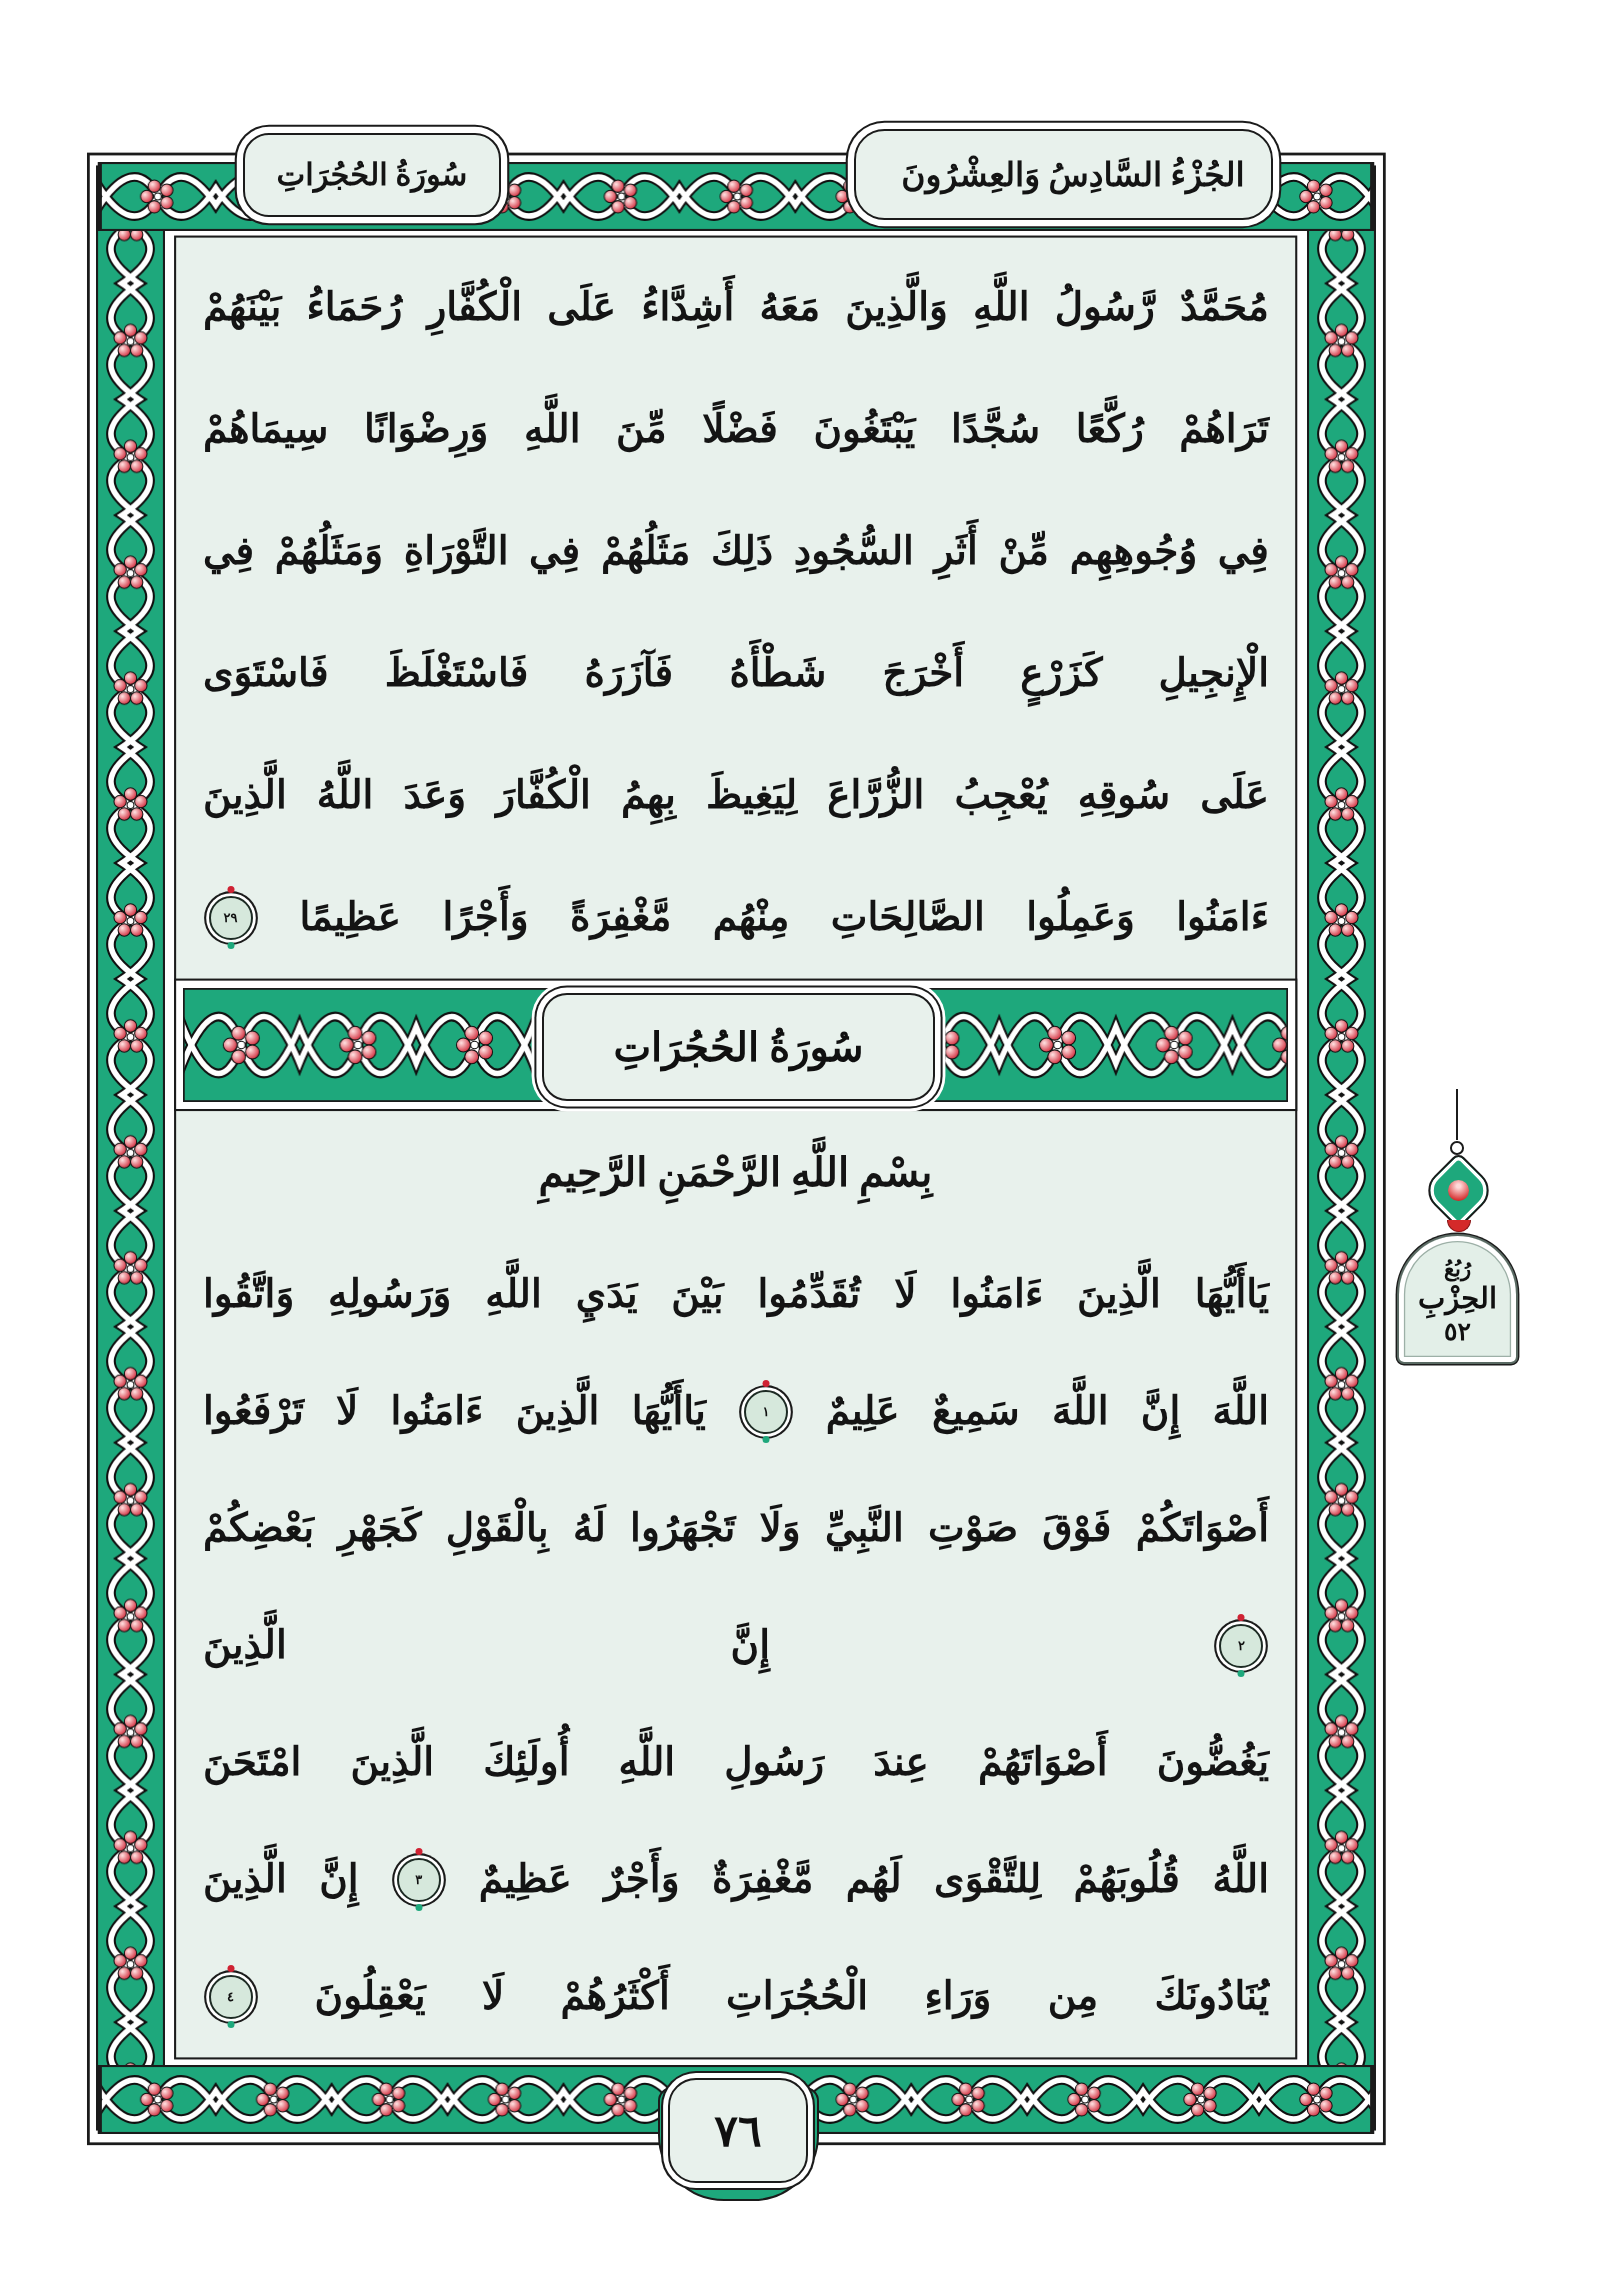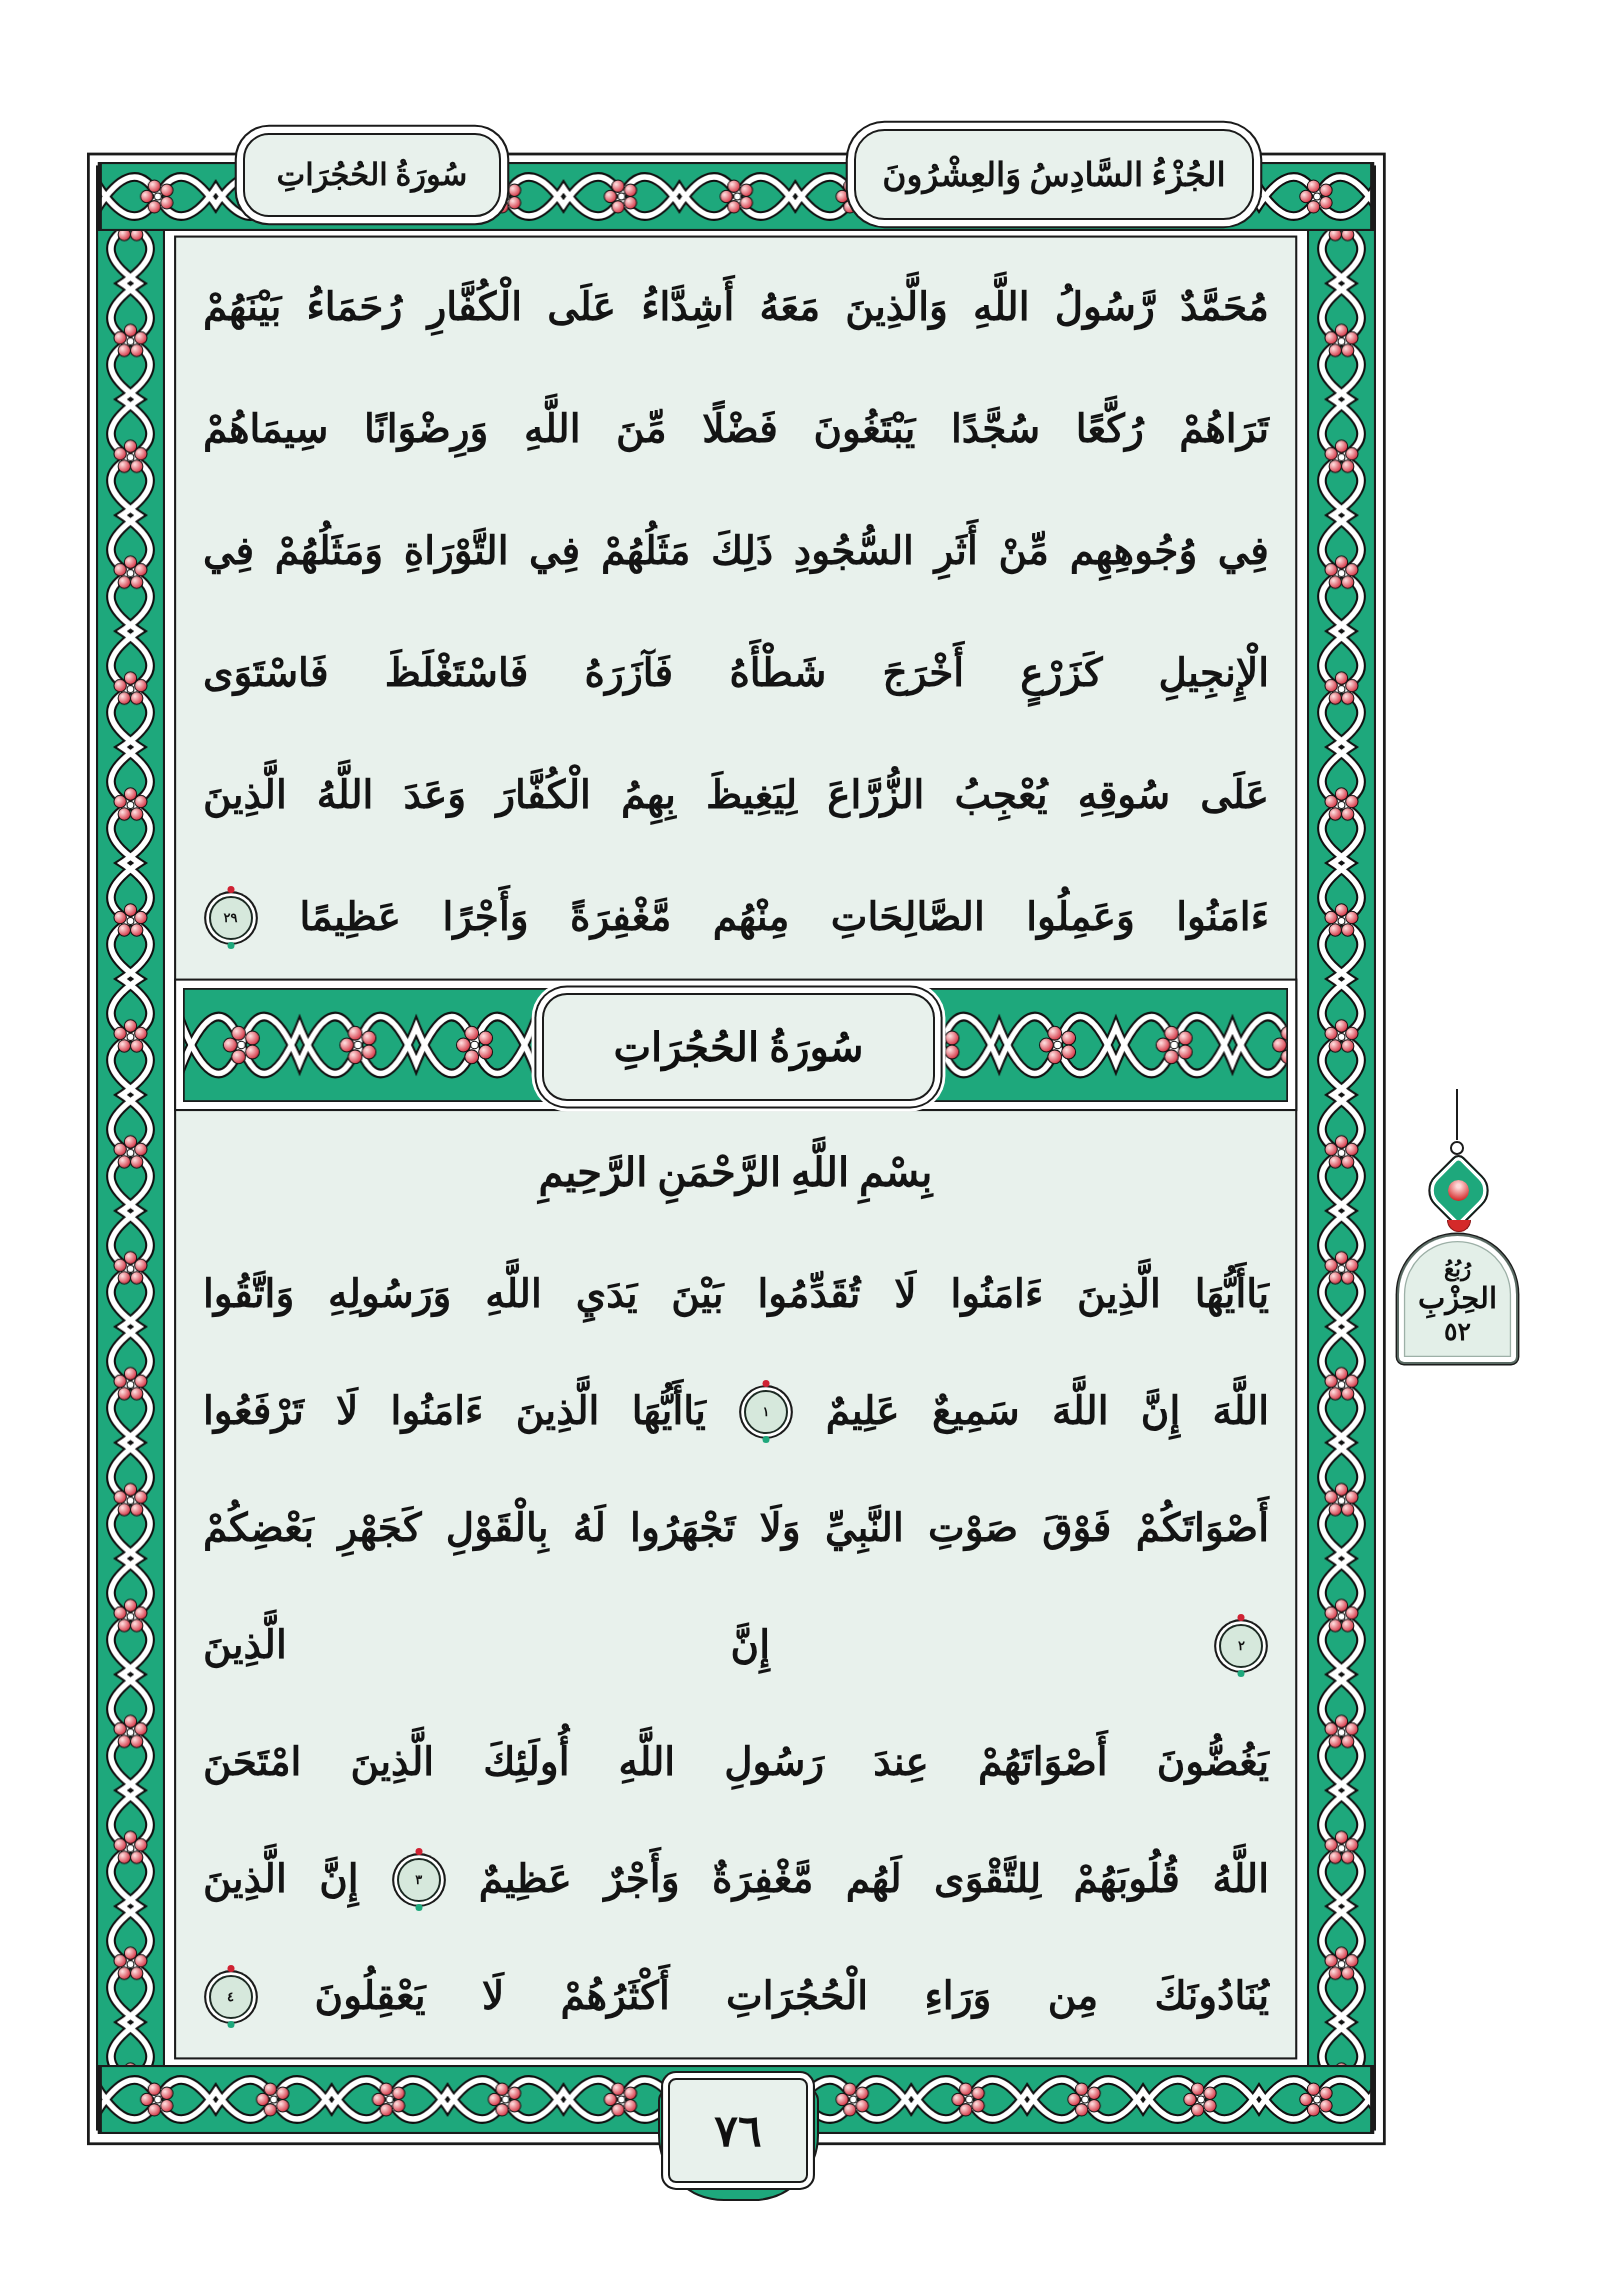--- a/index.html
+++ b/index.html
@@ -12,21 +12,21 @@
   #band-top   {left:96px;top:162px;}
   #band-bottom{left:96px;top:2065px;}
   #band-banner{left:183px;top:988px;}
   #frame-base {left:0;top:0;}
   
   .tab{position:absolute;z-index:6;background:#e8f1ec;border:2.8px solid #1b1b1b;
        box-shadow:0 0 0 6.2px #ffffff,0 0 0 8.3px #1b1b1b;
        display:flex;align-items:center;justify-content:center;
        font-weight:bold;direction:rtl;color:#141414;}
   .tab-left{left:243px;top:133px;width:254px;height:80px;border-radius:26px;font-size:30.5px;}
-  .tab-right{left:854px;top:129px;width:396px;height:87px;border-radius:30.5px;font-size:33px;}
+  .tab-right{left:854px;top:129px;width:396px;height:87px;border-radius:30.5px;font-size:33px;padding-left:19px;}
   
   .lines{position:absolute;left:203px;width:1066px;z-index:5;direction:rtl;
          font-weight:bold;color:#141414;}
   .lines-top{top:246px;}
   .lines-bottom{top:1235px;}
   .qline{text-align:justify;text-align-last:justify;text-justify:inter-word;
          font-size:39px;white-space:nowrap;}
   .lines-top .qline{height:122px;line-height:122px;}
   .lines-bottom .qline{height:117px;line-height:117px;}
   .qtext{display:inline;}
@@ -47,21 +47,21 @@
          display:flex;align-items:center;justify-content:center;
          font-size:40px;font-weight:bold;direction:rtl;color:#101010;}
   
   .bismillah{position:absolute;left:175px;top:1112px;width:1121px;height:122px;z-index:5;
          line-height:122px;text-align:center;direction:rtl;
          font-size:40px;font-weight:bold;color:#141414;}
   
   .pagenum-back{position:absolute;left:658px;top:2087px;width:157px;height:110px;z-index:4;
          background:#1ea87c;border:2.1px solid #1b1b1b;border-radius:14px 14px 66px 66px;}
   .pagenum{position:absolute;left:668px;top:2078px;width:136px;height:101px;z-index:6;
-         background:#e8f1ec;border:2.1px solid #1b1b1b;border-radius:8px;
+         background:#e8f1ec;border:2.1px solid #1b1b1b;border-radius:28px;
          box-shadow:0 0 0 4.9px #ffffff,0 0 0 7px #1b1b1b;
          display:flex;align-items:center;justify-content:center;
          font-size:44px;font-weight:bold;color:#101010;}
   
   .hizb{position:absolute;left:0;top:0;z-index:6;}
   .hizb-line{position:absolute;left:1456px;top:1089px;width:2.1px;height:51px;background:#1b1b1b;}
   .hizb-dot{position:absolute;left:1450px;top:1141px;width:9.7px;height:9.7px;background:#ffffff;
          border:2.1px solid #1b1b1b;border-radius:50%;}
   .hizb-leaf{position:absolute;left:1431px;top:1163px;width:51px;height:51px;background:#1ea87c;
          border:2.1px solid #1b1b1b;transform:rotate(45deg);border-radius:8.3px 21px 8.3px 21px;

